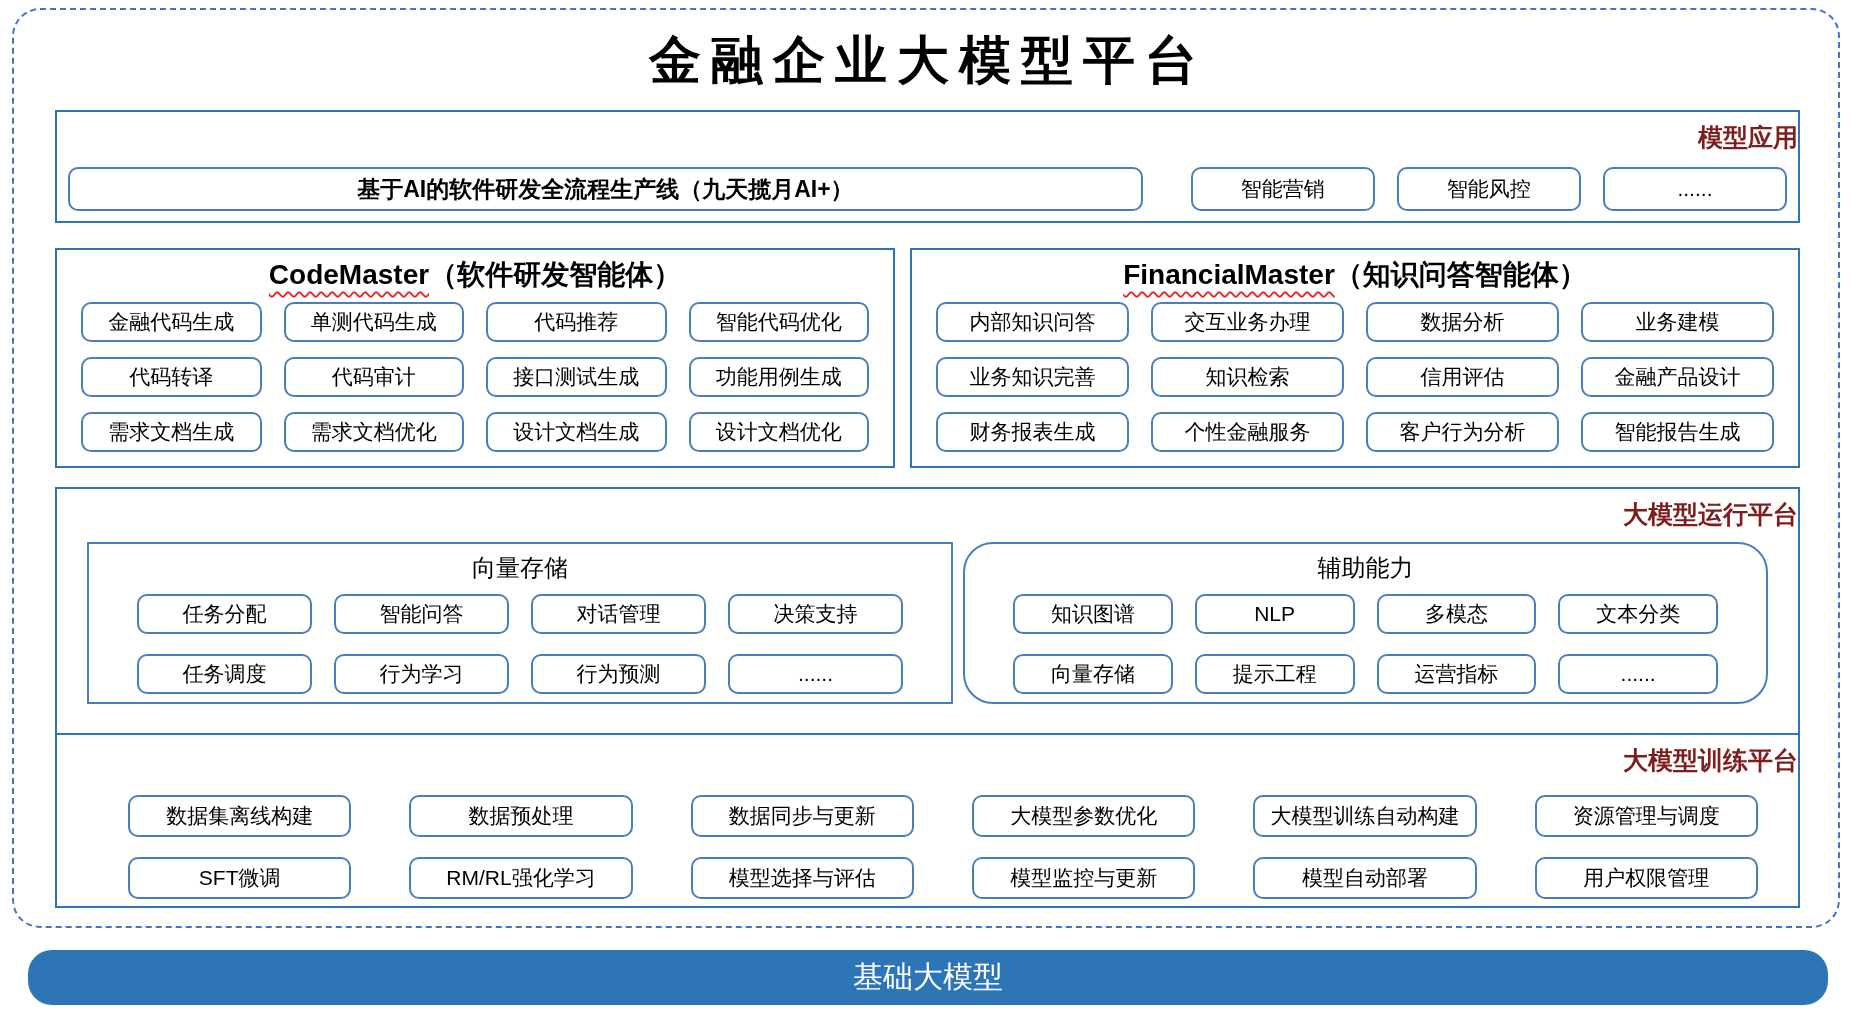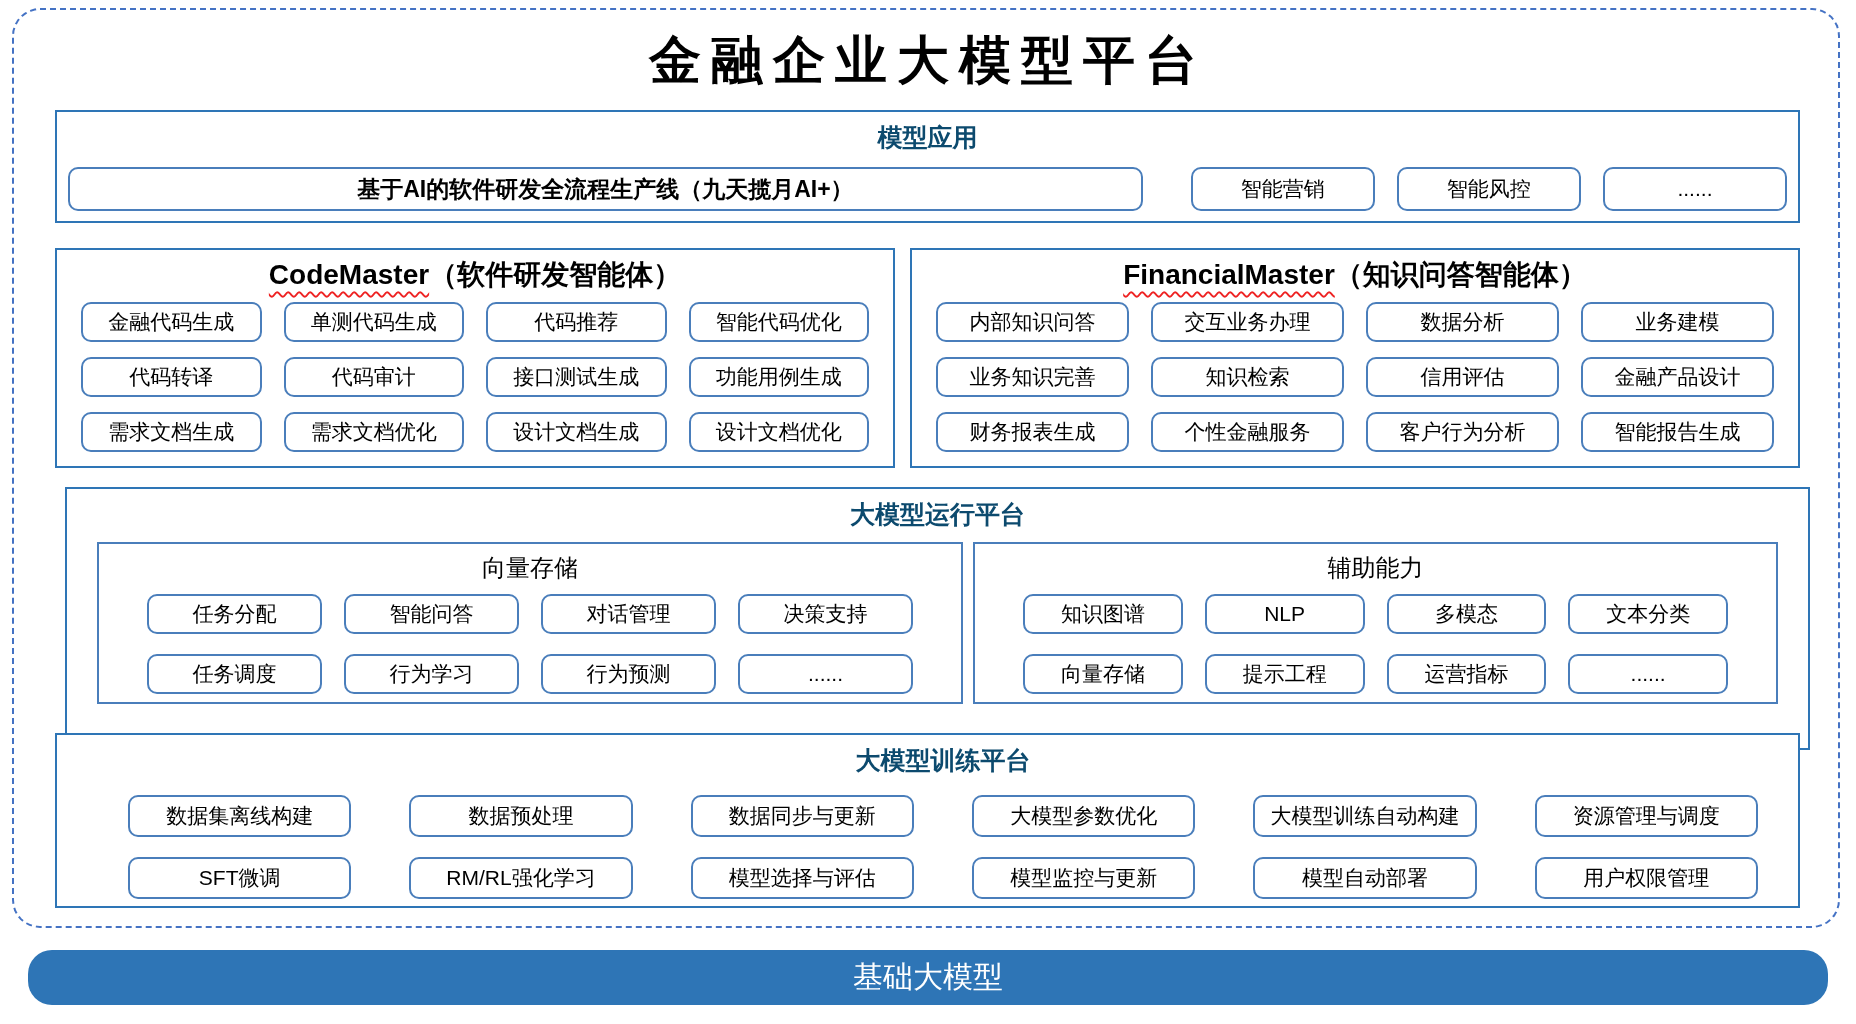--- a/index.html
+++ b/index.html
@@ -2,21 +2,21 @@
 <html><head>
 <meta charset="utf-8">
 <style>
   html,body{margin:0;padding:0;background:#ffffff;font-family:"Liberation Sans",sans-serif;}
   .canvas{position:relative;width:1856px;height:1024px;background:#ffffff;overflow:hidden;}
   .frame{position:absolute;left:12px;top:8px;width:1828px;height:920px;
          border:2px dashed #4472c4;border-radius:28px;box-sizing:border-box;}
   .title{position:absolute;top:26px;left:0;right:0;margin:0;text-align:center;
          font-family:"DejaVu Serif",serif;font-weight:bold;font-size:52px;letter-spacing:10px;color:#000;}
   .sec{position:absolute;left:55px;width:1745px;border:2px solid #2e75b6;box-sizing:border-box;background:#fff;}
-  .sec-heading{text-align:center;font-weight:bold;font-size:25px;color:#0c4a6e;margin-top:9px;}
+  .sec-heading{text-align:right;font-weight:bold;font-size:25px;color:#7f1d1d;margin-top:9px;}
   .box{border:2px solid #4a7ebb;border-radius:10px;background:#fff;box-sizing:border-box;
        display:flex;align-items:center;justify-content:center;
        font-size:21px;color:#000;height:40px;white-space:nowrap;}
   
   #sec-app{top:110px;height:113px;}
   .app-row{display:flex;padding:0 11px;margin-top:13px;justify-content:space-between;}
   .pipeline{width:1080px;height:44px;font-weight:bold;font-size:23px;}
   .app-item{width:185px;height:44px;margin-left:22px;}
   .app-item.first{margin-left:48px;}
   
@@ -24,25 +24,25 @@
   .agent{border:2px solid #2e75b6;box-sizing:border-box;background:#fff;}
   #agent-code{width:840px;}
   #agent-fin{flex:1;}
   .agent-heading{text-align:center;font-weight:bold;font-size:28px;margin-top:6px;color:#000;}
   .squiggle{text-decoration-line:underline;text-decoration-style:wavy;
             text-decoration-color:#ee2222;text-decoration-thickness:2px;text-underline-offset:7px;}
   .row4{display:flex;gap:22px;padding:0 24px;margin-top:15px;}
   .row4.firstrow{margin-top:8px;}
   .row4 .box{flex:1;}
   
-  #sec-runtime{top:487px;height:263px;margin-left:10px;}
+  #sec-runtime{top:487px;height:263px;}
   .subs{display:flex;gap:10px;padding:0 30px;margin-top:11px;}
   .sub{border:2px solid #4a7ebb;box-sizing:border-box;height:162px;background:#fff;}
   #sub-agent-platform{width:866px;}
-  #sub-aux{flex:1;}
+  #sub-aux{flex:1;border-radius:30px;}
   .sub-heading{text-align:center;font-size:24px;font-weight:400;margin-top:8px;color:#000;}
   .sub .row4{padding:0 48px;margin-top:10px;text-align:right;}
   .sub .row4 + .row4{margin-top:20px;}
   
   #sec-training{top:733px;height:175px;padding-left:31px;}
   .row6{display:flex;gap:58px;padding:0 40px;margin-top:18px;}
   .row6 .box{flex:1;height:42px;}
   .row6 + .row6{margin-top:20px;}
   
   .bar{position:absolute;left:28px;top:950px;width:1800px;height:55px;background:#2e75b6;

